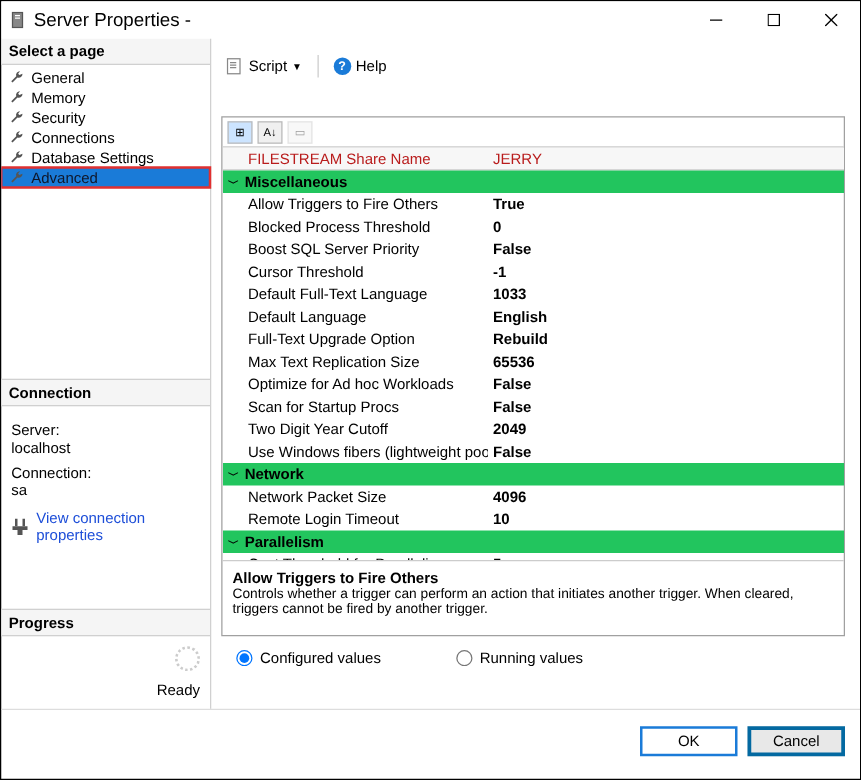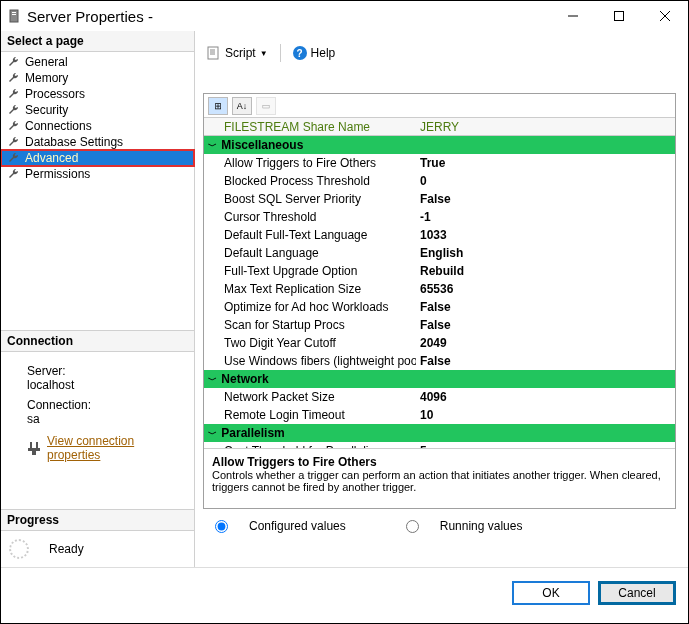--- a/index.html
+++ b/index.html
@@ -6,35 +6,35 @@
 body { background: #fff; width: 689px; height: 624px; overflow: hidden; border: 1px solid #000; }
 
 
 .titlebar { height: 30px; display: flex; align-items: center; padding-left: 6px; background: #fff; }
 .titlebar .ticon { width: 14px; height: 14px; margin-right: 6px; display: inline-flex; align-items: center; justify-content: center; }
 .titlebar .title { flex: 1; font-size: 15px; }
 .titlebar .winbtn { width: 46px; height: 30px; display: flex; align-items: center; justify-content: center; }
 
 
 .main { display: flex; height: 536px; }
-.left { width: 194px; border-right: 1px solid #d0d0d0; display: flex; flex-direction: column; }
+.left { width: 168px; border-right: 1px solid #d0d0d0; display: flex; flex-direction: column; }
 .left .section-header { font-weight: bold; background: #f5f5f5; padding: 3px 6px; border-bottom: 1px solid #d0d0d0; border-top: 1px solid #d0d0d0; }
 .left .section-header:first-child { border-top: none; }
 .page-list { padding: 2px 0; }
 .page-item { display: flex; align-items: center; padding: 1px 6px; gap: 4px; cursor: default; }
 .page-item .wrench { width: 14px; height: 14px; display: inline-flex; align-items: center; justify-content: center; }
-.page-item.selected { background: #1a7bd8; color: #fef9c3; }
+.page-item.selected { background: #1a7bd8; color: #0f172a; }
 .page-item.hl { outline: 2px solid #e03030; outline-offset: -1px; }
 
-.conn-block { padding: 6px 8px; flex: 1; margin-left: 18px; }
+.conn-block { padding: 6px 8px; flex: 1; }
 .conn-block .lbl { margin-top: 6px; }
 .conn-block .val { margin-bottom: 6px; }
 .viewprops { display: flex; align-items: center; gap: 6px; margin-top: 8px; }
-.viewprops a { color: #a16207; text-decoration: underline; cursor: pointer; }
-.progress-block { padding: 8px; display: flex; align-items: center; gap: 20px; }
+.viewprops a { color: #1d4ed8; cursor: pointer; }
+.progress-block { padding: 8px; display: flex; align-items: flex-end; gap: 8px; flex-direction: column; }
 .dotspin { width: 20px; height: 20px; border: 2px dotted #ccc; border-radius: 50%; }
 
 
 .right { flex: 1; display: flex; flex-direction: column; padding: 8px 12px 0 8px; }
 .toolbar { display: flex; align-items: center; gap: 6px; height: 28px; }
 .toolbar .tbtn { display: flex; align-items: center; gap: 4px; padding: 2px 4px; }
 .toolbar .sep { width: 1px; height: 18px; background: #ccc; margin: 0 2px; }
 .toolbar .helpicn { color: #fff; background: #1a7bd8; border-radius: 50%; width: 14px; height: 14px; display: inline-flex; align-items: center; justify-content: center; font-weight: bold; font-size: 10px; }
 
 .gridwrap { margin-top: 26px; border: 1px solid #a0a0a0; display: flex; flex-direction: column; height: 416px; }
@@ -45,29 +45,29 @@
 .grid::-webkit-scrollbar { width: 17px; }
 .grid::-webkit-scrollbar-track { background: #f0f0f0; }
 .grid::-webkit-scrollbar-thumb { background: #c0c0c0; }
 .row { display: flex; height: 18px; align-items: center; }
 .row .c1 { width: 212px; padding-left: 20px; white-space: nowrap; overflow: hidden; }
 .row .c2 { flex: 1; padding-left: 4px; white-space: nowrap; overflow: hidden; }
 .row.group { background: #22c55e; font-weight: normal; }
 .row.group .c1 { padding-left: 4px; font-weight: bold; }
 .row.group .chev { display: inline-block; width: 10px; font-size: 9px; }
 .row.bold .c2 { font-weight: bold; }
-.row.hdr { background: #f7f7f7; border-bottom: 1px solid #ccc; color: #4d7c0f; }
+.row.hdr { background: #f7f7f7; border-bottom: 1px solid #ccc; color: #b91c1c; }
 .row.hdr .c1 { padding-left: 20px; }
 
 .desc { border-top: 1px solid #ccc; padding: 6px 8px; height: 60px; }
 .desc .dt { font-weight: bold; }
 .desc .db { font-size: 11px; }
 
 .radios { display: flex; gap: 60px; padding: 10px 12px; align-items: center; }
-.radios label { display: flex; align-items: flex-end; gap: 21px; }
+.radios label { display: flex; align-items: flex-end; gap: 6px; }
 
 .footer { height: 50px; border-top: 1px solid #ddd; display: flex; align-items: center; justify-content: flex-end; gap: 8px; padding-right: 12px; }
 .footer button { width: 78px; height: 24px; border: 3px solid #0369a1; background: #e8e8e8; }
 .footer button.ok { border: 2px solid #1a7bd8; background: #fff; }
 
 svg { display: block; }
 </style>
 </head>
 <body>
 
@@ -117,28 +117,20 @@
             </svg>
           </span>
           <span>Memory</span>
         </div>
         <div class="page-item">
           <span class="wrench">
             <svg width="12" height="12" viewBox="0 0 12 12">
               <path d="M10 3a3 3 0 01-4 3L2 10l-1-1 4-4a3 3 0 013-4l-1.5 2 1 1L10 3z" fill="#555"></path>
             </svg>
           </span>
-          <span>Processors</span>
-        </div>
-        <div class="page-item">
-          <span class="wrench">
-            <svg width="12" height="12" viewBox="0 0 12 12">
-              <path d="M10 3a3 3 0 01-4 3L2 10l-1-1 4-4a3 3 0 013-4l-1.5 2 1 1L10 3z" fill="#555"></path>
-            </svg>
-          </span>
           <span>Security</span>
         </div>
         <div class="page-item">
           <span class="wrench">
             <svg width="12" height="12" viewBox="0 0 12 12">
               <path d="M10 3a3 3 0 01-4 3L2 10l-1-1 4-4a3 3 0 013-4l-1.5 2 1 1L10 3z" fill="#555"></path>
             </svg>
           </span>
           <span>Connections</span>
         </div>
@@ -150,28 +142,20 @@
           </span>
           <span>Database Settings</span>
         </div>
         <div class="page-item selected hl">
           <span class="wrench">
             <svg width="12" height="12" viewBox="0 0 12 12">
               <path d="M10 3a3 3 0 01-4 3L2 10l-1-1 4-4a3 3 0 013-4l-1.5 2 1 1L10 3z" fill="#555"></path>
             </svg>
           </span>
           <span>Advanced</span>
-        </div>
-        <div class="page-item">
-          <span class="wrench">
-            <svg width="12" height="12" viewBox="0 0 12 12">
-              <path d="M10 3a3 3 0 01-4 3L2 10l-1-1 4-4a3 3 0 013-4l-1.5 2 1 1L10 3z" fill="#555"></path>
-            </svg>
-          </span>
-          <span>Permissions</span>
         </div>
       </div>
     <div style="flex:1"></div>
     <div class="section-header">Connection</div>
     <div class="conn-block">
       <div class="lbl">Server:</div>
       <div class="val">localhost</div>
       <div class="lbl">Connection:</div>
       <div class="val">sa</div>
       <div class="viewprops">

